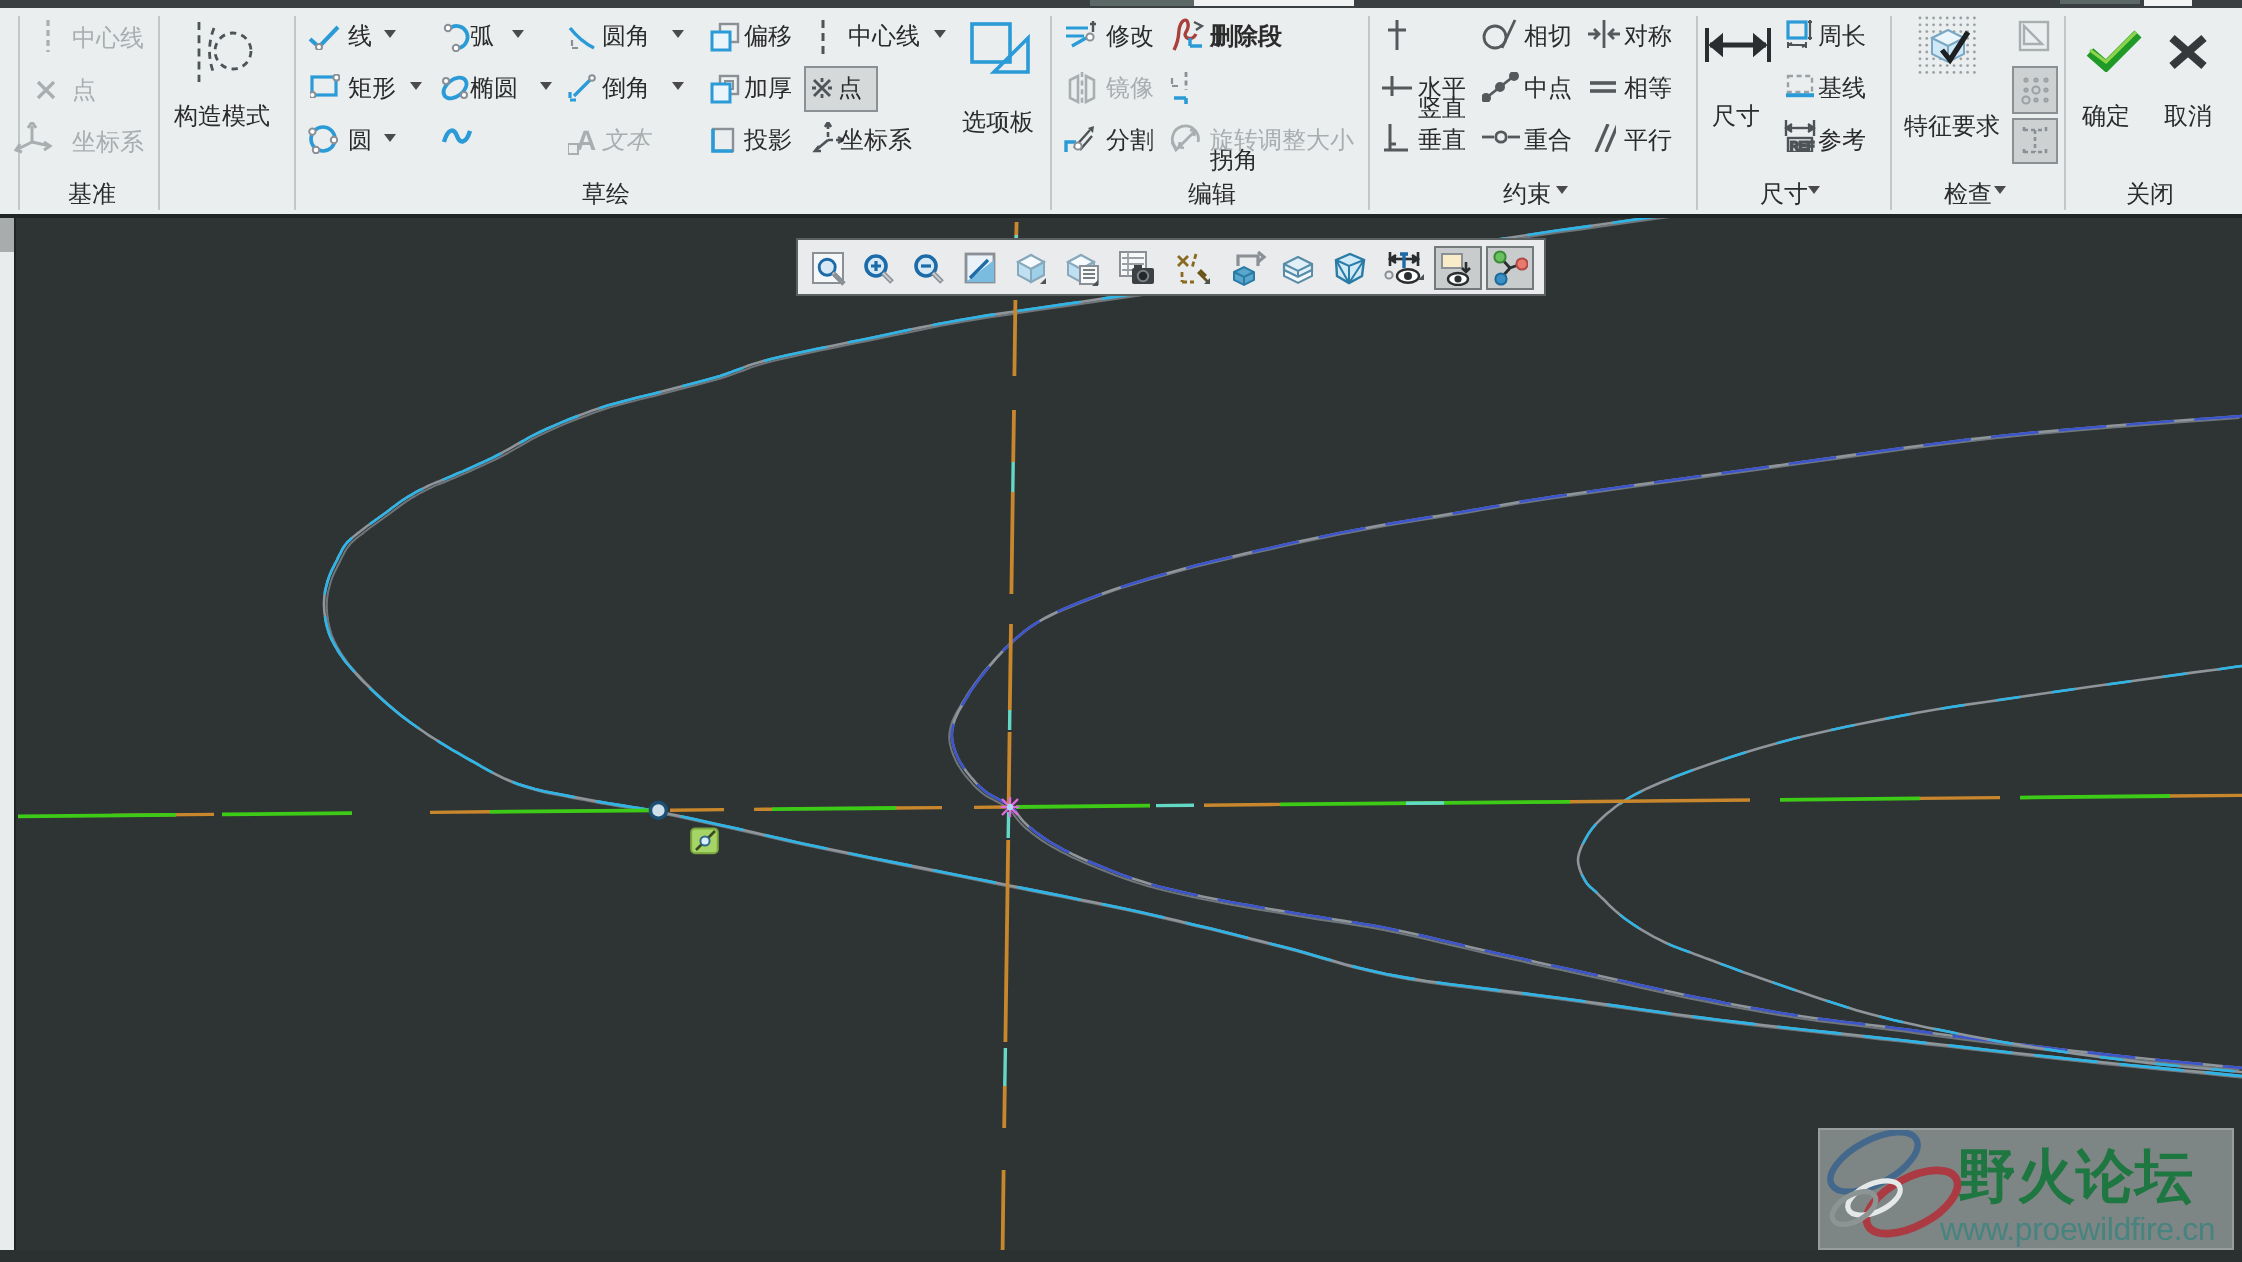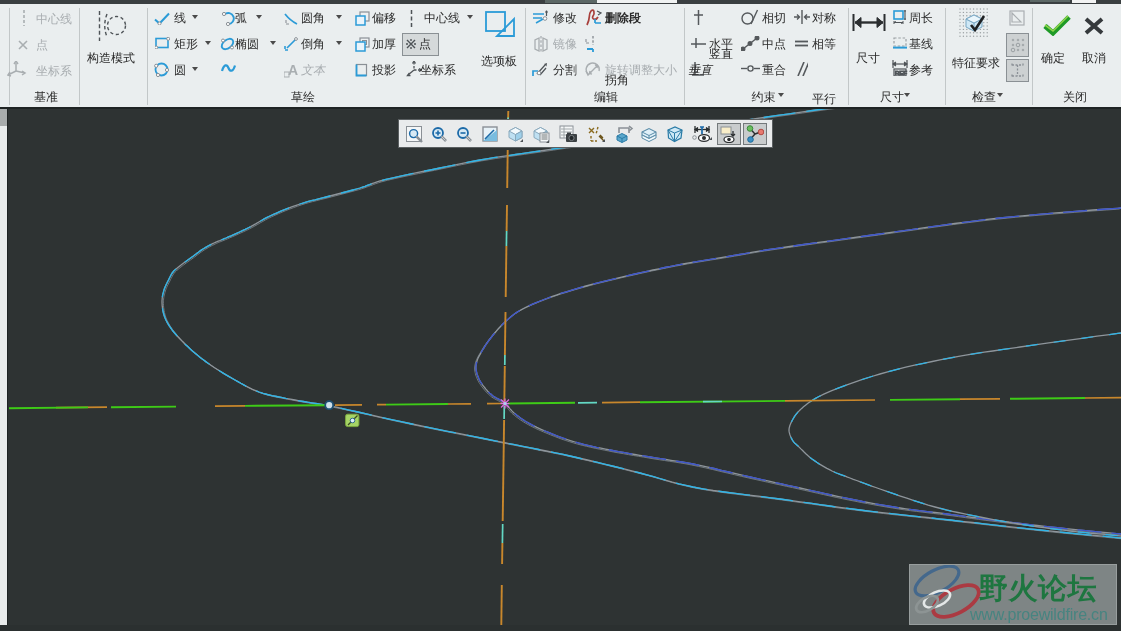--- a/index.html
+++ b/index.html
@@ -231,21 +231,21 @@
         </g>
       </svg>
       <span class="rtxt" style="left:709px;top:36px;">水平</span>
       <svg class="ricon" style="left:691px;top:62px;" width="14" height="14" viewBox="0 0 14 14">
         <g stroke="#55595c" stroke-width="1.5" fill="none">
           <line x1="1" y1="13" x2="13" y2="13"></line>
           <line x1="4" y1="0" x2="4" y2="13"></line>
           <path d="M4 10 L7 10"></path>
         </g>
       </svg>
-      <span class="rtxt" style="left:688px;top:62px;font-style:italic;">垂直</span>
+      <span class="rtxt" style="left:709px;top:62px;">垂直</span>
       <svg class="ricon" style="left:741px;top:9px;" width="19" height="16" viewBox="0 0 19 16">
         <g stroke="#55595c" stroke-width="1.4" fill="none">
           <circle cx="6.5" cy="9.5" r="5.5"></circle>
           <line x1="10" y1="15" x2="16.5" y2="1"></line>
         </g>
       </svg>
       <span class="rtxt" style="left:762px;top:10px;">相切</span>
       <svg class="ricon" style="left:741px;top:36px;" width="19" height="15" viewBox="0 0 19 15">
         <g stroke="#55595c" stroke-width="1.4" fill="none">
           <line x1="2" y1="13" x2="16" y2="2"></line>
@@ -276,21 +276,21 @@
           <line x1="1" y1="6.5" x2="14" y2="6.5"></line>
         </g>
       </svg>
       <span class="rtxt" style="left:812px;top:36px;">相等</span>
       <svg class="ricon" style="left:794px;top:62px;" width="14" height="14" viewBox="0 0 14 14">
         <g stroke="#55595c" stroke-width="1.6" fill="none">
           <line x1="4" y1="14" x2="10" y2="0"></line>
           <line x1="9" y1="14" x2="15" y2="0"></line>
         </g>
       </svg>
-      <span class="rtxt" style="left:812px;top:62px;margin-top:29px;">平行</span>
+      <span class="rtxt" style="left:812px;top:62px;">平行</span>
       <span class="rtxt" style="left:751.5px;top:89px;">约束</span>
       <div class="drop" style="left:777.5px;top:93px;"></div>
       <svg class="ricon" style="left:852px;top:14px;" width="34" height="17" viewBox="0 0 34 17">
         <g stroke="#2b2e30" fill="none">
           <line x1="1.5" y1="0" x2="1.5" y2="17" stroke-width="2"></line>
           <line x1="32.5" y1="0" x2="32.5" y2="17" stroke-width="2"></line>
           <line x1="3" y1="8.5" x2="31" y2="8.5" stroke-width="2.4"></line>
           <path d="M9 3.5 L3 8.5 L9 13.5 Z" fill="#2b2e30"></path>
           <path d="M25 3.5 L31 8.5 L25 13.5 Z" fill="#2b2e30"></path>
         </g>

